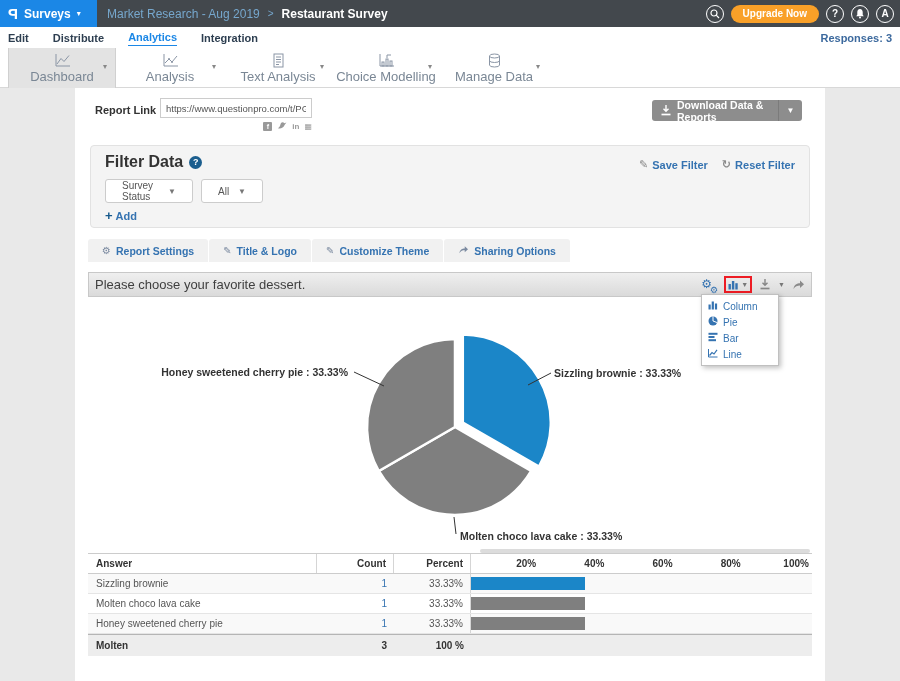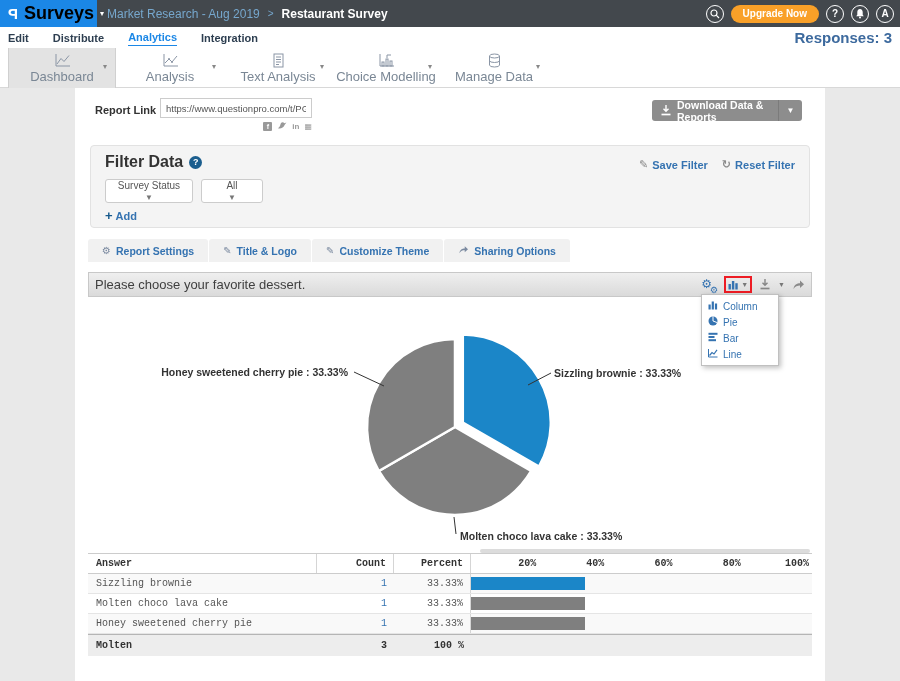--- a/index.html
+++ b/index.html
@@ -3,35 +3,35 @@
 <meta charset="utf-8">
 <style>
   * { margin:0; padding:0; box-sizing:border-box; }
   body { font-family:"Liberation Sans","DejaVu Sans",sans-serif; background:#fff; }
   .screen { position:relative; width:900px; height:681px; background:#e9e9e9; overflow:hidden; }
 
   
   .topbar { position:absolute; left:0; top:0; width:900px; height:27px; background:#43484d; display:flex; align-items:center; }
   .logo-area { width:97px; height:27px; background:#1b87e6; display:flex; align-items:center; padding:0 8px; gap:6px; color:#fff; }
   .logo-mark { font-weight:bold; font-size:15px; transform:scaleX(-1); display:inline-block; }
-  .product-name { font-size:18px; font-weight:bold; color:#000000; }
+  .product-name { font-size:12px; font-weight:bold; color:#ffffff; }
   .logo-area .caret { font-size:8px; color:#fff; }
   .breadcrumb { display:flex; align-items:center; gap:8px; padding-left:10px; font-size:12px; }
   .bc-parent { color:#76a7cd; }
   .bc-sep { color:#76a7cd; font-size:10px; }
   .bc-current { color:#fff; font-weight:bold; }
   .topbar-right { margin-left:auto; display:flex; align-items:center; gap:7px; padding-right:6px; }
   .tb-circle { width:18px; height:18px; border:1.5px solid #fff; border-radius:50%; display:flex; align-items:center; justify-content:center; color:#fff; font-size:10px; font-weight:bold; }
   .upgrade-btn { height:18px; padding:0 12px; background:#f9a028; border:none; border-radius:9px; color:#fff; font-size:10px; font-weight:bold; font-family:inherit; }
 
   
   .navrow { position:absolute; left:0; top:27px; width:900px; height:21px; background:#fff; display:flex; align-items:center; gap:24px; padding:0 8px; }
   .nav-item { font-size:11px; font-weight:bold; color:#2d3e50; padding:2px 0; }
   .nav-item.active { color:#1b87e6; border-bottom:1px solid #1b87e6; }
-  .responses { margin-left:auto; font-size:15px; font-weight:bold; color:#3d6a9e; }
+  .responses { margin-left:auto; font-size:11px; font-weight:bold; color:#3d6a9e; }
 
   
   .toolbar { position:absolute; left:0; top:48px; width:900px; height:40px; background:#fff; border-bottom:1px solid #d8d8d8; display:flex; padding-left:8px; }
   .tool-group { position:relative; width:108px; height:40px; display:flex; flex-direction:column; align-items:center; justify-content:center; gap:1px; }
   .tool-group.active { background:#e3e3e3; border-left:1px solid #d0d0d0; border-right:1px solid #d0d0d0; }
   .tool-label { font-size:13px; color:#7a8795; }
   .tool-caret { position:absolute; right:8px; top:14px; font-size:8px; color:#888; }
   .tool-icon svg { display:block; }
 
   
@@ -47,21 +47,21 @@
   .dl-main { flex:1; display:flex; align-items:center; gap:5px; padding-left:8px; }
   .dl-caret { width:24px; height:100%; border-left:1px solid #7b7b7b; display:flex; align-items:center; justify-content:center; font-size:8px; }
 
   
   .filter-panel { position:absolute; left:15px; top:57px; width:720px; height:83px; background:#f4f4f4; border:1px solid #e2e2e2; border-radius:4px; }
   .filter-title { position:absolute; left:14px; top:7px; font-size:16px; font-weight:bold; color:#333; display:flex; align-items:center; gap:6px;justify-content:space-between; }
   .help-circle { width:13px; height:13px; border-radius:50%; background:#1b5e8e; color:#fff; font-size:9px; font-weight:bold; display:flex; align-items:center; justify-content:center; }
   .filter-links { position:absolute; right:14px; top:12px; display:flex; gap:14px; }
   .f-link { font-size:11px; font-weight:bold; color:#3573b1; display:flex; align-items:center; gap:4px; }
   .f-link .ico { font-size:11px; color:#8a8a8a; }
-  .select-box { position:absolute; height:24px; background:#fff; border:1px solid #ccc; border-radius:3px; display:flex; align-items:center; justify-content:space-between; padding:0 7px; font-size:10px; color:#555;flex-direction:column; }
+  .select-box { position:absolute; height:24px; background:#fff; border:1px solid #ccc; border-radius:3px; display:flex; align-items:center; justify-content:space-between; padding:0 16px; font-size:10px; color:#555; }
   .sel-1 { left:14px; top:33px; width:88px; }
   .sel-2 { left:110px; top:33px; width:62px; }
   .select-box .caret { font-size:8px; color:#777; }
   .add-link { position:absolute; left:14px; top:62px; display:flex; align-items:center; gap:3px; font-size:11px; font-weight:bold; color:#3573b1; }
   .add-plus { font-size:13px; font-weight:bold; color:#16598c; }
 
   
   .tabs-row { position:absolute; left:13px; top:151px; display:flex; gap:1px; }
   .tab { height:23px; background:#f1f1f1; border-radius:3px 3px 0 0; display:flex; align-items:center; gap:5px; padding:0 14px; font-size:10.5px; font-weight:bold; color:#3573b1; }
   .tab .ico { color:#7b8aa0; font-size:10px; }
@@ -79,21 +79,21 @@
   .chart-body { position:relative; height:256px; background:#fff; }
   .chart-scrollbar { position:absolute; left:392px; bottom:0; width:330px; height:4px; background:#dcdcdc; border-radius:2px; }
   .pie-label { font-size:10.5px; font-weight:bold; fill:#333; }
 
   
   .chart-menu { position:absolute; left:626px; top:206px; width:78px; background:#fff; border:1px solid #c0c0c0; box-shadow:2px 2px 5px rgba(0,0,0,.25); padding:3px 0; z-index:20; }
   .menu-item { height:16px; display:flex; align-items:center; gap:5px; padding:0 6px; font-size:10px; color:#3573b1; }
 
   
   .result-table { position:absolute; left:13px; top:465px; width:724px; font-size:10px; color:#555; }
-  .t-row { display:flex; align-items:stretch; border-bottom:1px solid #e5e5e5;font-family:Liberation Mono, monospace; }
+  .t-row { display:flex; align-items:stretch; border-bottom:1px solid #e5e5e5; }
   .t-head { height:21px; border-top:1px solid #ccc; border-bottom:1px solid #ccc; font-weight:bold; color:#333; background:#fff; }
   .c-answer { width:229px; padding-left:8px; display:flex; align-items:center; }
   .c-count { width:77px; padding-right:7px; display:flex; align-items:center; justify-content:flex-end; }
   .c-percent { width:77px; padding-right:7px; display:flex; align-items:center; justify-content:flex-end; border-right:1px solid #d5d5d5; }
   .t-head .c-answer { border-right:1px solid #d5d5d5; }
   .t-head .c-count { border-right:1px solid #d5d5d5; }
   .c-chart { flex:1; display:flex; align-items:center; }
   .scale-cell { width:20%; text-align:right; padding-right:3px; font-weight:bold; color:#333; }
   .t-body { height:20px; }
   .t-body:nth-child(even) { background:#f9f9f9; }

